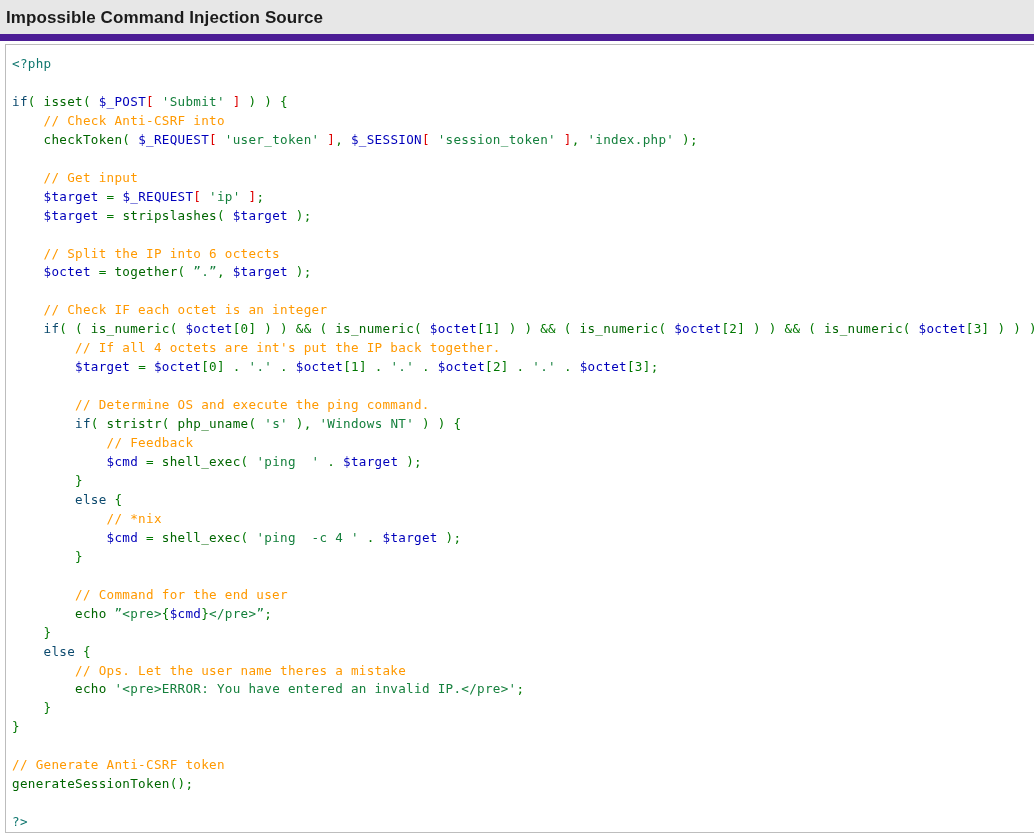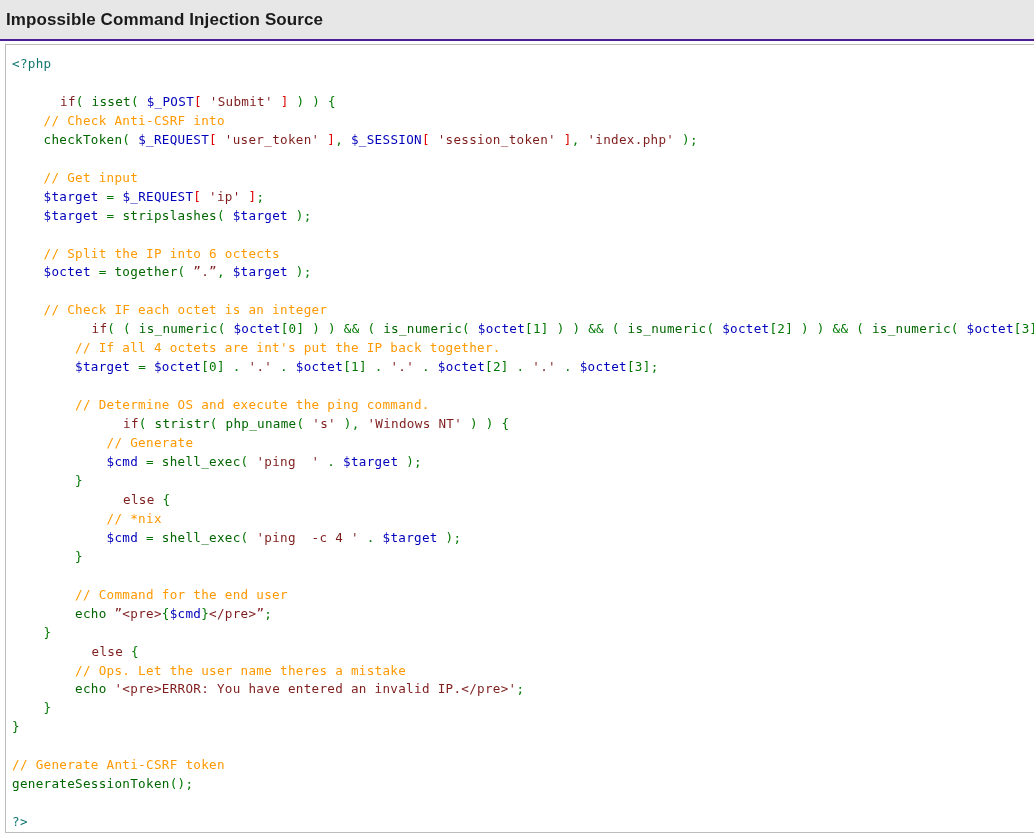--- a/index.html
+++ b/index.html
@@ -12,21 +12,21 @@
     height: 835px;
     overflow: hidden;
     font-family: "Liberation Sans", sans-serif;
   }
 
   
   #page-header {
     background: #e7e7e7;
     height: 41px;
     box-sizing: border-box;
-    border-bottom: 2px solid #4c1d95;
+    border-bottom: 7px solid #4c1d95;
     padding: 0 0 0 6px;
     display: flex;
     align-items: center;
   }
   #page-title {
     font-family: "Liberation Sans", sans-serif;
     font-size: 17px;
     font-weight: bold;
     color: #1b1b1b;
     letter-spacing: 0.1px;
@@ -52,24 +52,24 @@
     font-size: 12.6px;
     line-height: 18.95px;
     color: #111111;
     white-space: pre;
     margin: 0;
     padding: 10px 0 0 6px;
     letter-spacing: 0.30px;
     tab-size: 4;
   }
   .t-tag      { color: #0f766e; }   
-  .t-keyword  { color: #7f1d1d; margin-left: 48px; }   
+  .t-keyword  { color: #0c4a6e; }   
   .t-func     { color: #006600; }   
   .t-var      { color: #0000bb; margin-top: 20px; }   
-  .t-string   { color: #7f1d1d; }   
+  .t-string   { color: #15803d; }   
   .t-comment  { color: #ff9900; }   
   .t-punct    { color: #007700; }   
   .t-bracket  { color: #dd0000; }   
   .t-bracket-g{ color: #007700; }   
 </style>
 </head>
 <body>
 
 <div id="page-root">
 
@@ -91,21 +91,21 @@
 <span>    <span class="t-comment">// Split the IP into 6 octects</span></span>
 <span>    <span class="t-var">$octet</span><span class="t-punct"> = </span><span class="t-func">together</span><span class="t-punct">( </span><span class="t-string">”.”</span><span class="t-punct">, </span><span class="t-var">$target</span><span class="t-punct"> );</span></span>
 <span></span>
 <span>    <span class="t-comment">// Check IF each octet is an integer</span></span>
 <span>    <span class="t-keyword">if</span><span class="t-punct">( ( </span><span class="t-func">is_numeric</span><span class="t-punct">( </span><span class="t-var">$octet</span><span class="t-bracket-g">[0]</span><span class="t-punct"> ) ) &amp;&amp; ( </span><span class="t-func">is_numeric</span><span class="t-punct">( </span><span class="t-var">$octet</span><span class="t-bracket-g">[1]</span><span class="t-punct"> ) ) &amp;&amp; ( </span><span class="t-func">is_numeric</span><span class="t-punct">( </span><span class="t-var">$octet</span><span class="t-bracket-g">[2]</span><span class="t-punct"> ) ) &amp;&amp; ( </span><span class="t-func">is_numeric</span><span class="t-punct">( </span><span class="t-var">$octet</span><span class="t-bracket-g">[3]</span><span class="t-punct"> ) ) ) {</span></span>
 <span>        <span class="t-comment">// If all 4 octets are int's put the IP back together.</span></span>
 <span>        <span class="t-var">$target</span><span class="t-punct"> = </span><span class="t-var">$octet</span><span class="t-bracket-g">[0]</span><span class="t-punct"> . </span><span class="t-string">'.'</span><span class="t-punct"> . </span><span class="t-var">$octet</span><span class="t-bracket-g">[1]</span><span class="t-punct"> . </span><span class="t-string">'.'</span><span class="t-punct"> . </span><span class="t-var">$octet</span><span class="t-bracket-g">[2]</span><span class="t-punct"> . </span><span class="t-string">'.'</span><span class="t-punct"> . </span><span class="t-var">$octet</span><span class="t-bracket-g">[3]</span><span class="t-punct">;</span></span>
 <span></span>
 <span>        <span class="t-comment">// Determine OS and execute the ping command.</span></span>
 <span>        <span class="t-keyword">if</span><span class="t-punct">( </span><span class="t-func">stristr</span><span class="t-punct">( </span><span class="t-func">php_uname</span><span class="t-punct">( </span><span class="t-string">'s'</span><span class="t-punct"> ), </span><span class="t-string">'Windows NT'</span><span class="t-punct"> ) ) {</span></span>
-<span>            <span class="t-comment">// Generate</span></span>
+<span>            <span class="t-comment">// Feedback</span></span>
 <span>            <span class="t-var">$cmd</span><span class="t-punct"> = </span><span class="t-func">shell_exec</span><span class="t-punct">( </span><span class="t-string">'ping  '</span><span class="t-punct"> . </span><span class="t-var">$target</span><span class="t-punct"> );</span></span>
 <span>        <span class="t-punct">}</span></span>
 <span>        <span class="t-keyword">else</span><span class="t-punct"> {</span></span>
 <span>            <span class="t-comment">// *nix</span></span>
 <span>            <span class="t-var">$cmd</span><span class="t-punct"> = </span><span class="t-func">shell_exec</span><span class="t-punct">( </span><span class="t-string">'ping  -c 4 '</span><span class="t-punct"> . </span><span class="t-var">$target</span><span class="t-punct"> );</span></span>
 <span>        <span class="t-punct">}</span></span>
 <span></span>
 <span>        <span class="t-comment">// Command for the end user</span></span>
 <span>        <span class="t-func">echo</span><span class="t-punct"> </span><span class="t-string">”&lt;pre&gt;</span><span class="t-punct">{</span><span class="t-var">$cmd</span><span class="t-punct">}</span><span class="t-string">&lt;/pre&gt;”</span><span class="t-punct">;</span></span>
 <span>    <span class="t-punct">}</span></span>

